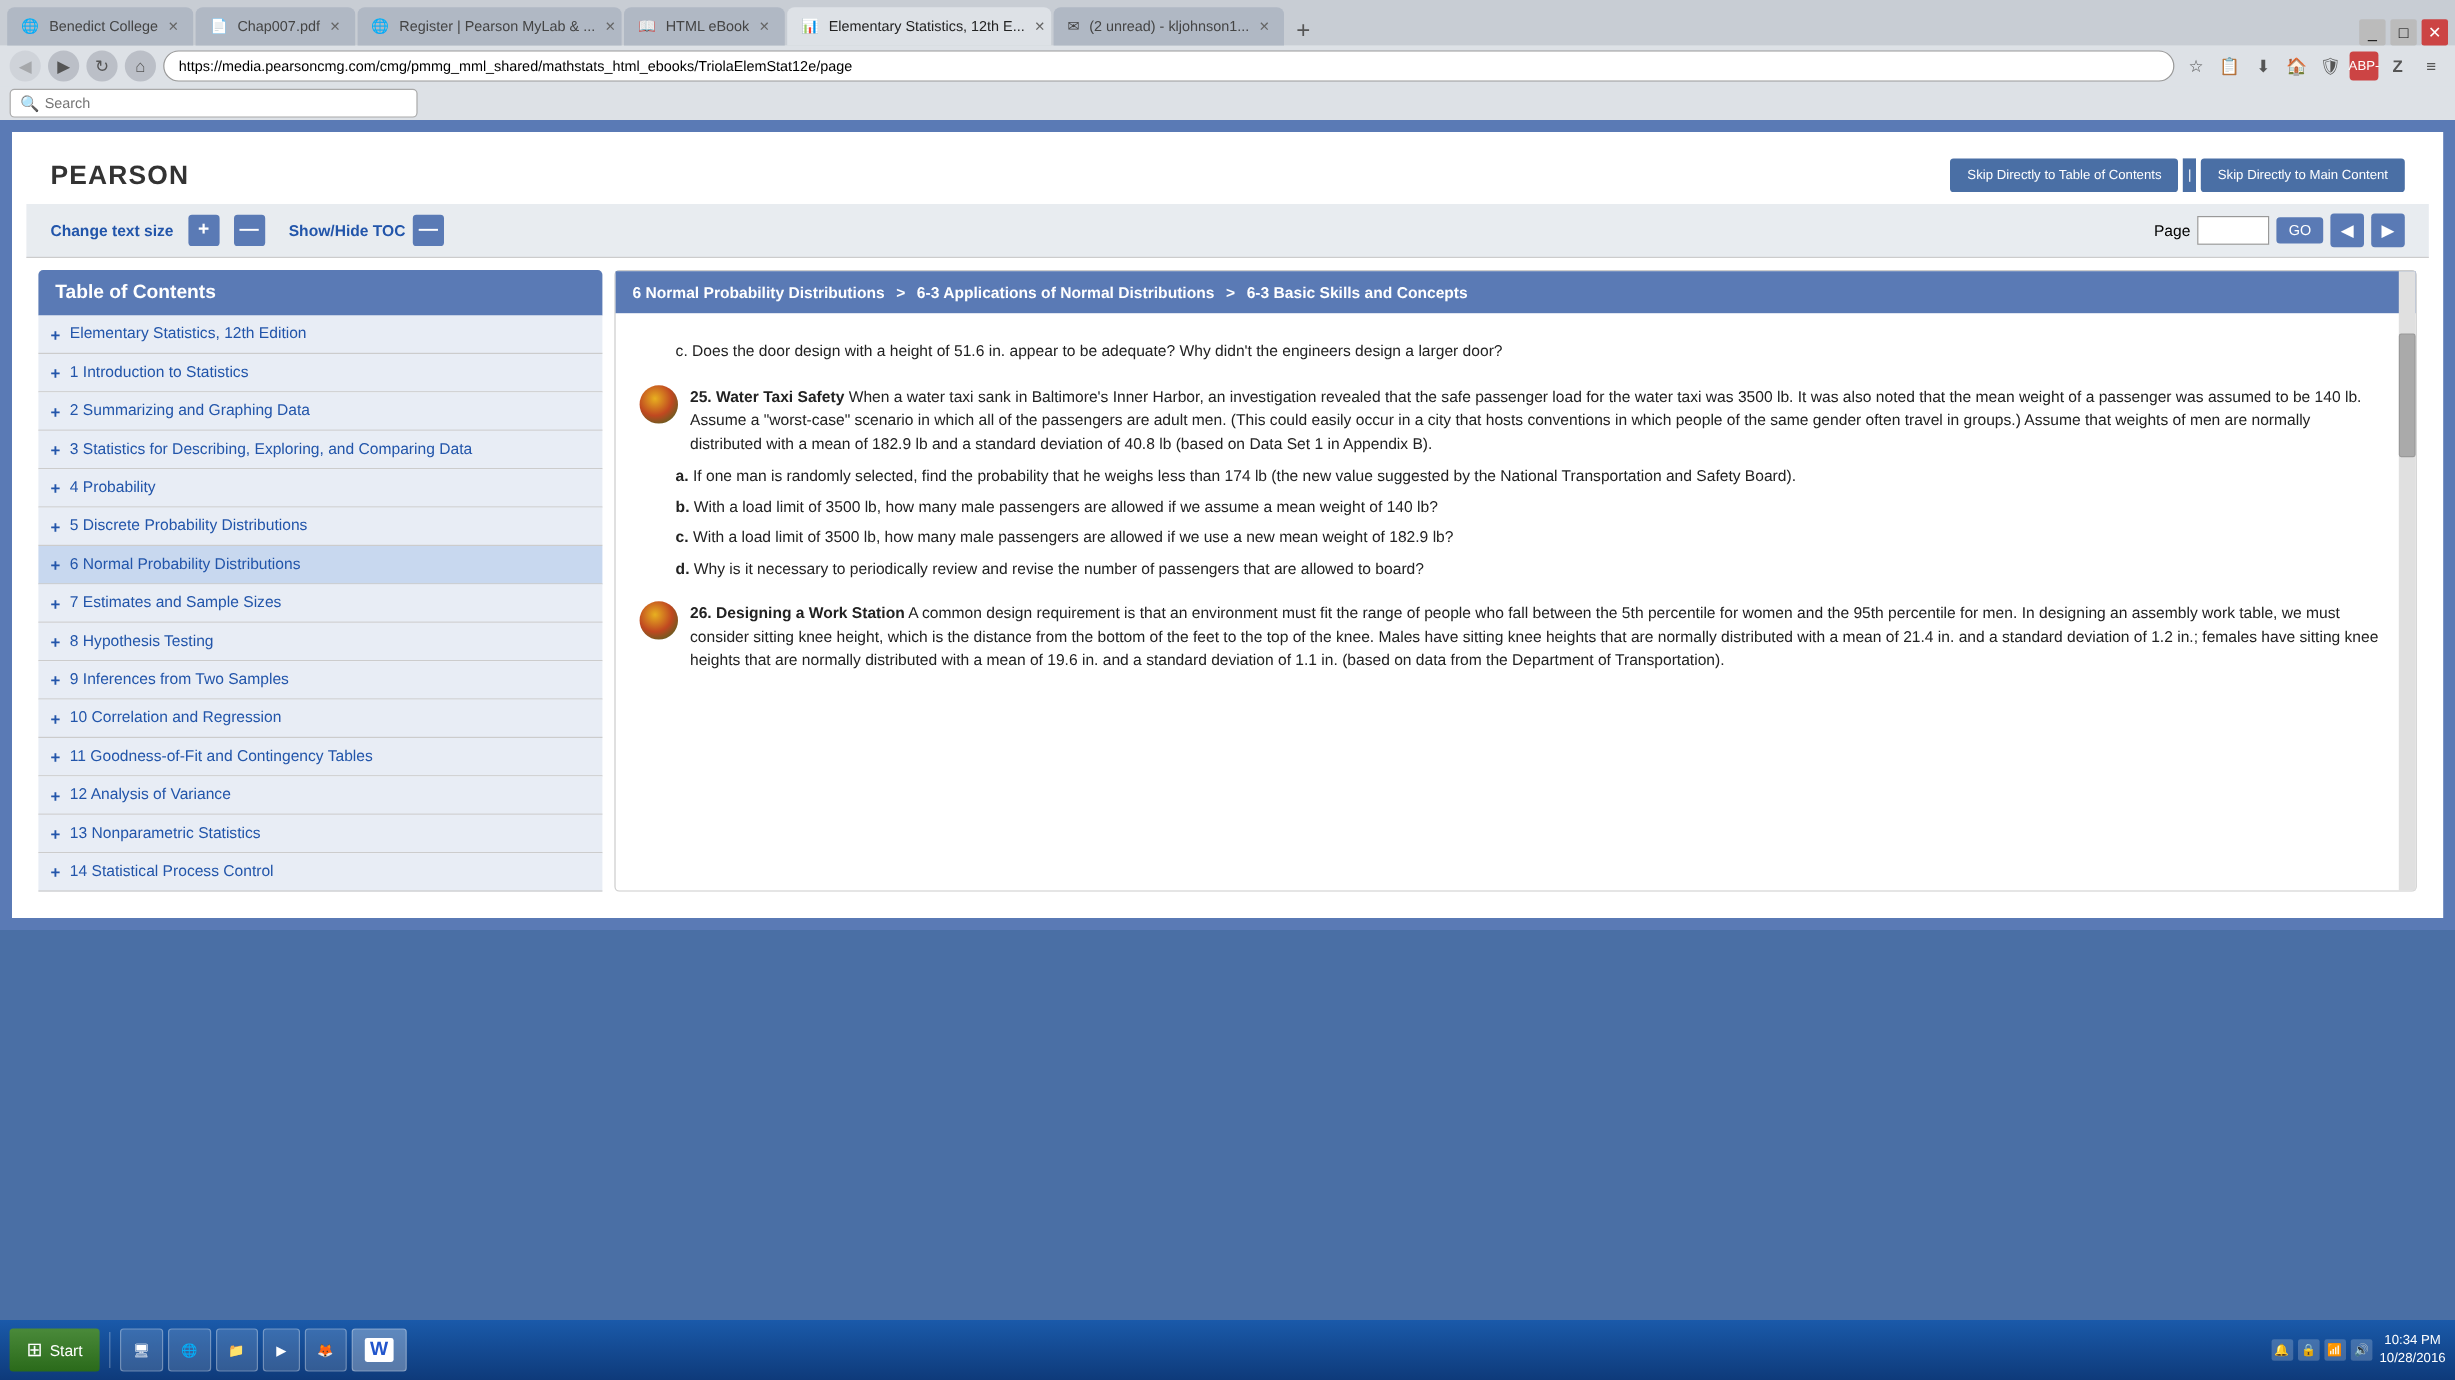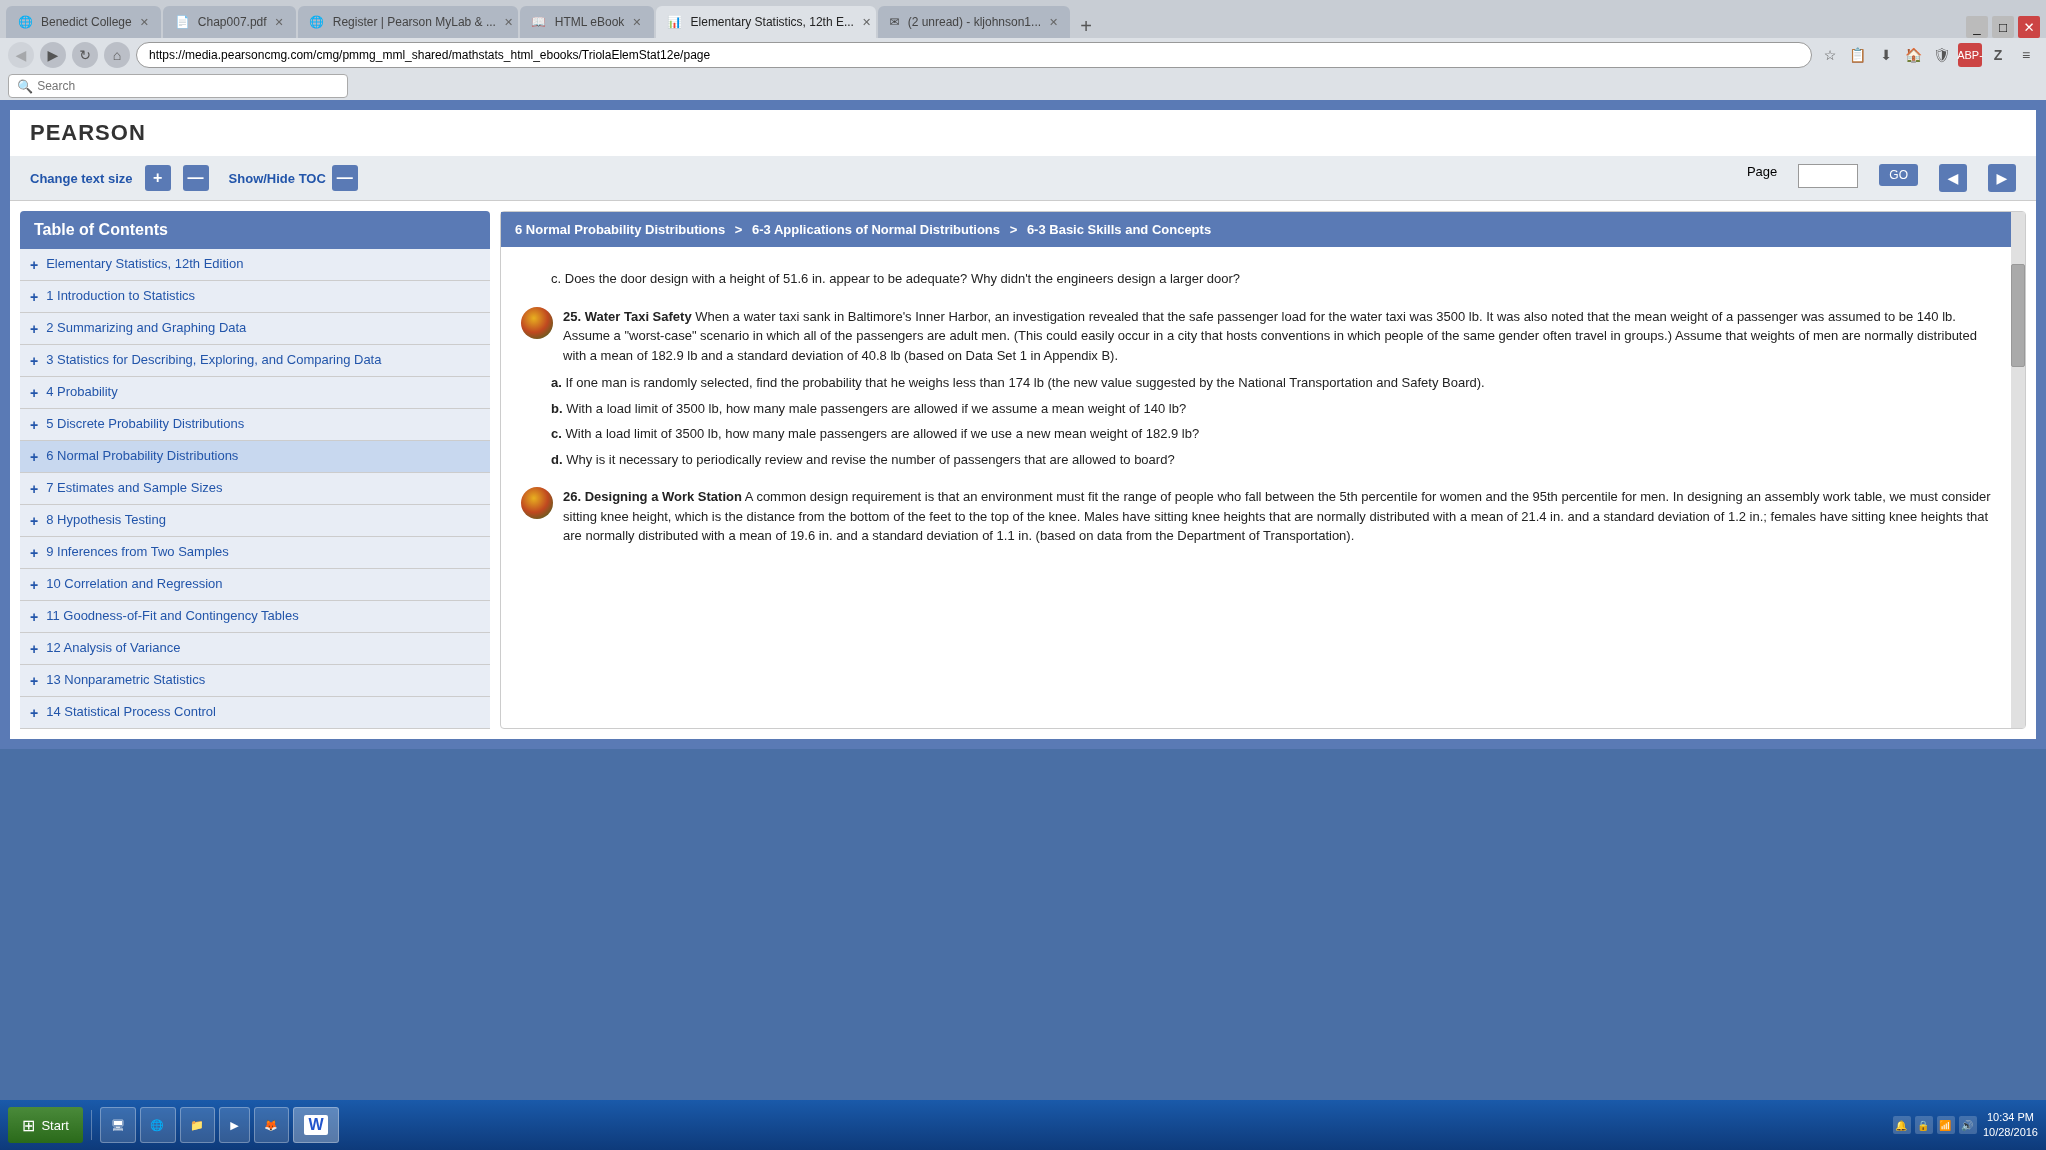--- a/index.html
+++ b/index.html
@@ -32,21 +32,21 @@
     .header-buttons { display: flex; gap: 4px; }
     .header-btn { background: #4a6fa5; color: white; border: none; padding: 8px 14px; font-size: 11px; cursor: pointer; border-radius: 3px; }
     .header-sep { color: white; background: #4a6fa5; padding: 8px 4px; font-size: 11px; }
 
     .toolbar-row { background: #e8ecf0; padding: 8px 20px; display: flex; align-items: center; gap: 20px; border-bottom: 1px solid #ccc; }
     .text-size-ctrl { display: flex; align-items: center; gap: 12px; }
     .text-size-label { font-size: 13px; color: #2255aa; font-weight: bold; }
     .size-btn { width: 26px; height: 26px; background: #5a7ab5; color: white; border: none; border-radius: 3px; font-size: 16px; cursor: pointer; display: flex; align-items: center; justify-content: center; font-weight: bold; }
     .toc-ctrl { display: flex; align-items: center; gap: 6px; }
     .toc-label { font-size: 13px; color: #2255aa; font-weight: bold; }
-    .page-ctrl { margin-left: auto; display: flex; align-items: flex-start; gap: 21px; }
+    .page-ctrl { margin-left: auto; display: flex; align-items: center; gap: 6px; }
     .page-label { font-size: 13px; }
     .page-input { width: 60px; height: 24px; border: 1px solid #999; text-align: center; font-size: 12px; }
     .go-btn { background: #5a7ab5; color: white; border: none; padding: 4px 10px; font-size: 12px; cursor: pointer; border-radius: 3px; }
     .nav-arrow { background: #5a7ab5; color: white; border: none; width: 28px; height: 28px; cursor: pointer; font-size: 14px; border-radius: 3px; display: flex; align-items: center; justify-content: center; }
 
     
     .main-layout { display: flex; padding: 10px; gap: 10px; }
 
     
     .toc-panel { width: 470px; flex-shrink: 0; }
@@ -144,23 +144,28 @@
   <div class="search-bar-row">
     <div class="search-input-wrap">
       <span>🔍</span>
       <input type="text" style="border: none; outline: none; font-size: 12px; width: 280px;" placeholder="Search">
     </div>
   </div>
 </div>
 
 <div class="page-wrapper">
 
-  <div style="background:white;padding:0;margin-bottom:0;">
+  <div style="background:white;padding:12px;margin-bottom:0;">
     <div class="pearson-header">
       <div class="pearson-logo">PEARSON</div>
+      <div class="header-buttons">
+        <button class="header-btn">Skip Directly to Table of Contents</button>
+        <span class="header-sep">|</span>
+        <button class="header-btn">Skip Directly to Main Content</button>
+      </div>
     </div>
 
     <div class="toolbar-row">
       <div class="text-size-ctrl">
         <span class="text-size-label">Change text size</span>
         <button class="size-btn">+</button>
         <button class="size-btn">—</button>
       </div>
       <div class="toc-ctrl">
         <span class="toc-label">Show/Hide TOC</span>

